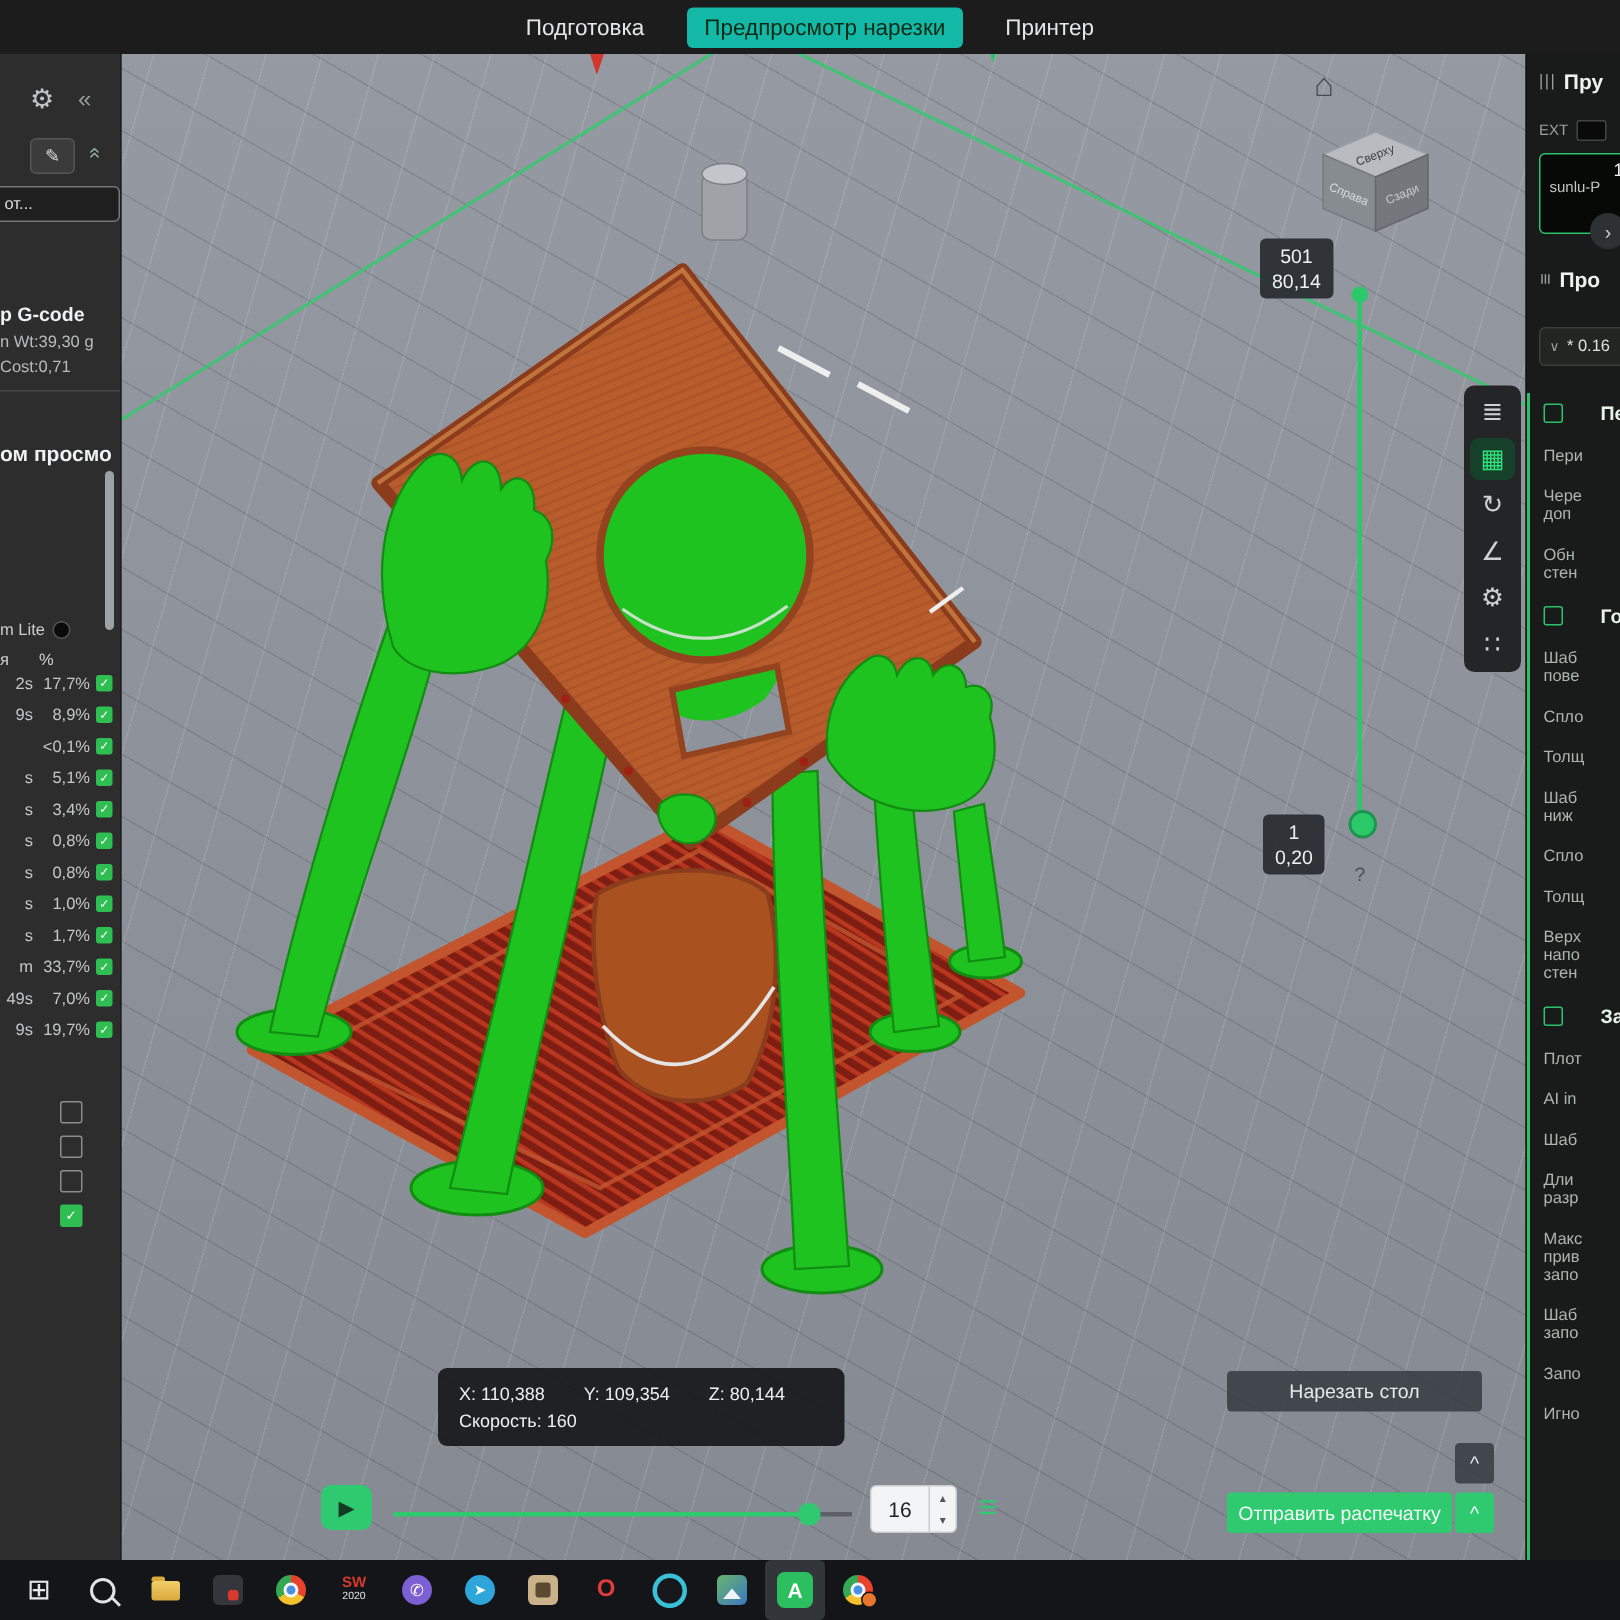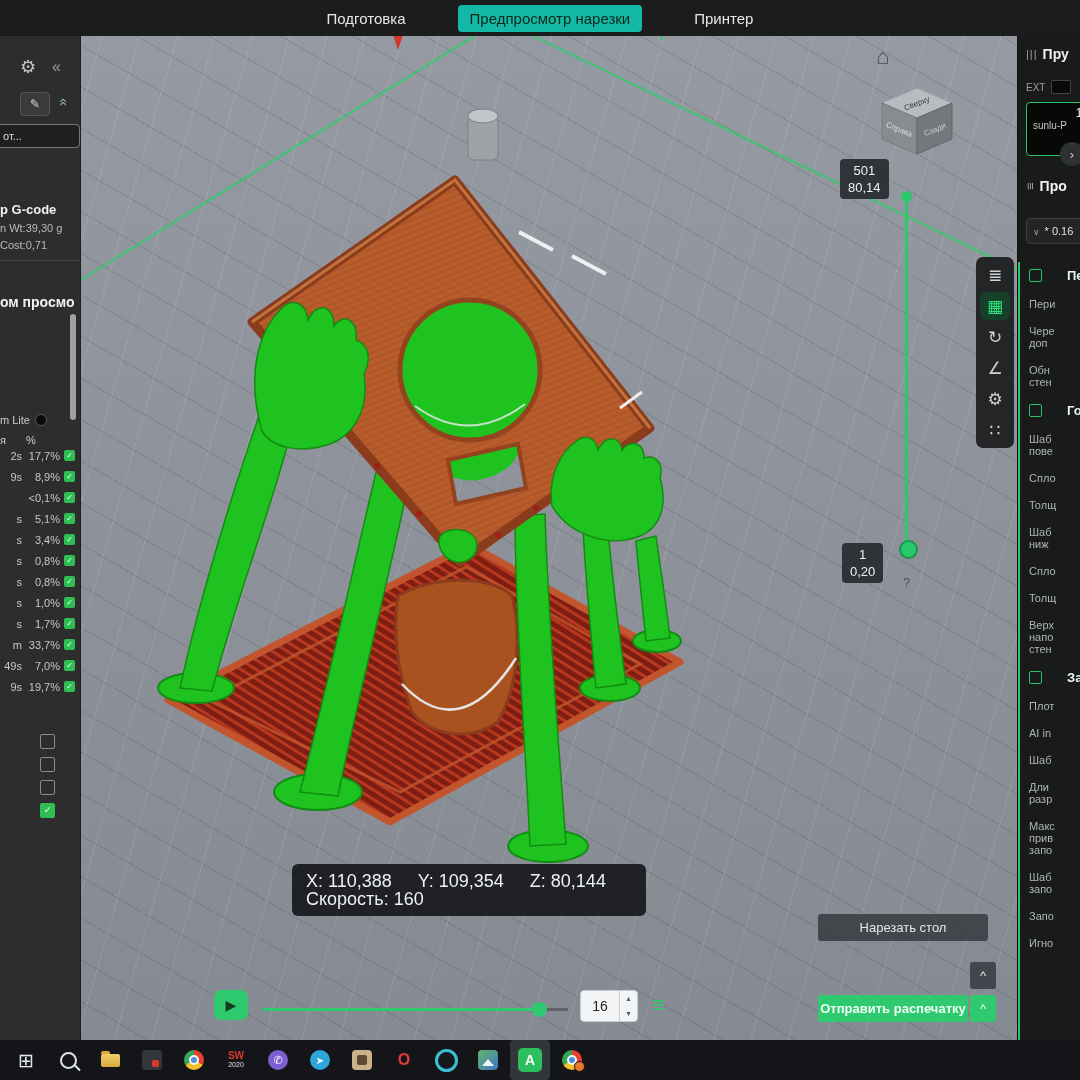--- a/index.html
+++ b/index.html
@@ -22,22 +22,22 @@
   #lslider{position:absolute;left:840px;top:155px;width:96px;height:440px;z-index:15;}
   .sl-track{position:absolute;left:65px;top:40px;width:3px;height:353px;background:#2bc96a;border-radius:2px;}
   .sl-htop{position:absolute;left:61px;top:36px;width:11px;height:11px;border-radius:50%;background:#2bc96a;}
   .sl-hbot{position:absolute;left:59px;top:385px;width:15px;height:15px;border-radius:50%;background:#2bc96a;border:2px solid #1d9450;}
   .sl-box{position:absolute;background:rgba(42,46,51,0.95);border-radius:4px;color:#eef1f3;font-size:13px;
           text-align:center;padding:3px 8px;line-height:17px;}
   #sl-box-top{left:0;top:4px;}
   #sl-box-bot{left:2px;top:388px;}
   .sl-help{position:absolute;left:63px;top:420px;color:#4b5054;font-size:13px;}
   
-  #coord-tip{position:absolute;left:292px;top:864px;z-index:15;background:rgba(22,24,27,0.92);
-             border-radius:6px;color:#eef1f3;font-size:18px;padding:8px 14px;line-height:18px;}
+  #coord-tip{position:absolute;left:292px;top:912px;z-index:15;background:rgba(22,24,27,0.92);
+             border-radius:6px;color:#eef1f3;font-size:12px;padding:8px 14px;line-height:18px;}
   #coord-tip .row1 span{margin-right:26px;}
   
   #rtool{position:absolute;left:976px;top:257px;width:38px;z-index:15;background:#242526;border-radius:7px;
          padding:4px 0;display:flex;flex-direction:column;align-items:center;gap:3px;}
   .rt-btn{width:30px;height:28px;display:flex;align-items:center;justify-content:center;
           color:#cdd1d4;font-size:17px;border-radius:6px;cursor:pointer;}
   .rt-btn.active{background:#16402a;color:#2fe07a;}
   
   #playbar{position:absolute;left:214px;top:988px;width:470px;height:36px;z-index:15;}
   #play-btn{position:absolute;left:0;top:2px;width:34px;height:30px;background:#2fca6f;border-radius:7px;
@@ -49,21 +49,21 @@
            display:flex;align-items:center;overflow:hidden;border:1px solid #c9ccce;}
   #stepper .val{flex:1;text-align:center;color:#202325;font-size:14px;}
   #stepper .arrows{width:17px;height:100%;border-left:1px solid #c9ccce;display:flex;flex-direction:column;}
   #stepper .arrows span{flex:1;display:flex;align-items:center;justify-content:center;font-size:8px;color:#555;cursor:pointer;}
   #layers-ic{position:absolute;left:438px;top:4px;color:#2fca6f;font-size:22px;font-weight:bold;}
   
   .act-btn{position:absolute;height:27px;border-radius:3px;display:flex;align-items:center;justify-content:center;
            font-size:13px;cursor:pointer;z-index:15;}
   #slice-btn{left:818px;top:914px;width:170px;background:rgba(56,61,66,0.88);color:#e4e8ea;}
   #slice-chev{left:970px;top:962px;width:26px;background:rgba(56,61,66,0.88);color:#e4e8ea;}
-  #print-btn{left:818px;top:995px;width:150px;background:#2fca6f;color:#f0fff5;font-weight:bold;}
+  #print-btn{left:818px;top:995px;width:150px;background:#2fca6f;color:#f0fff5;}
   #print-chev{left:970px;top:995px;width:26px;background:#2fca6f;color:#f0fff5;}
   
   #lpanel{position:absolute;top:36px;left:0;width:80px;bottom:40px;background:#2d2d2d;z-index:20;
           border-right:1px solid #1e1e1e;color:#c7c9ca;overflow:hidden;}
   .lp-ic{position:absolute;font-size:16px;color:#c2c4c6;}
   #lp-gear{left:20px;top:20px;font-size:18px;}
   #lp-collapse{left:52px;top:22px;color:#9a9c9e;}
   #lp-pencil{position:absolute;left:20px;top:56px;width:28px;height:22px;background:#3b3b3b;border:1px solid #555;
              border-radius:4px;display:flex;align-items:center;justify-content:center;font-size:12px;color:#ddd;}
   #lp-wifi{position:absolute;left:58px;top:58px;color:#8fb89a;font-size:14px;transform:rotate(-90deg);}
@@ -244,21 +244,21 @@
       <polygon points="917,52 952,67 917,82 882,67" fill="#b8bcc0" stroke="#9aa0a5"></polygon>
       <polygon points="882,67 917,82 917,118 882,103" fill="#878c91" stroke="#767b80"></polygon>
       <polygon points="917,82 952,67 952,103 917,118" fill="#74787d" stroke="#63676c"></polygon>
       <text x="917" y="70" font-size="8" fill="#3c4044" text-anchor="middle" transform="rotate(-21 917 68)">Сверху</text>
       <text x="899" y="96" font-size="8" fill="#d8dcdf" text-anchor="middle" transform="rotate(23 899 94)">Справа</text>
       <text x="935" y="96" font-size="8" fill="#c8ccd0" text-anchor="middle" transform="rotate(-23 935 94)">Сзади</text>
     </g>
   </svg>
 
   <div id="topbar">
-    <div style="display:flex;gap:40px;align-items:center;">
+    <div style="display:flex;gap:16px;align-items:center;">
         <div class="tab">Подготовка</div>
         <div class="tab active">Предпросмотр нарезки</div>
         <div class="tab">Принтер</div>
       </div>
   </div>
 
   <div id="home-ic">⌂</div>
 
   <div id="lslider">
     <div class="sl-track"></div>

